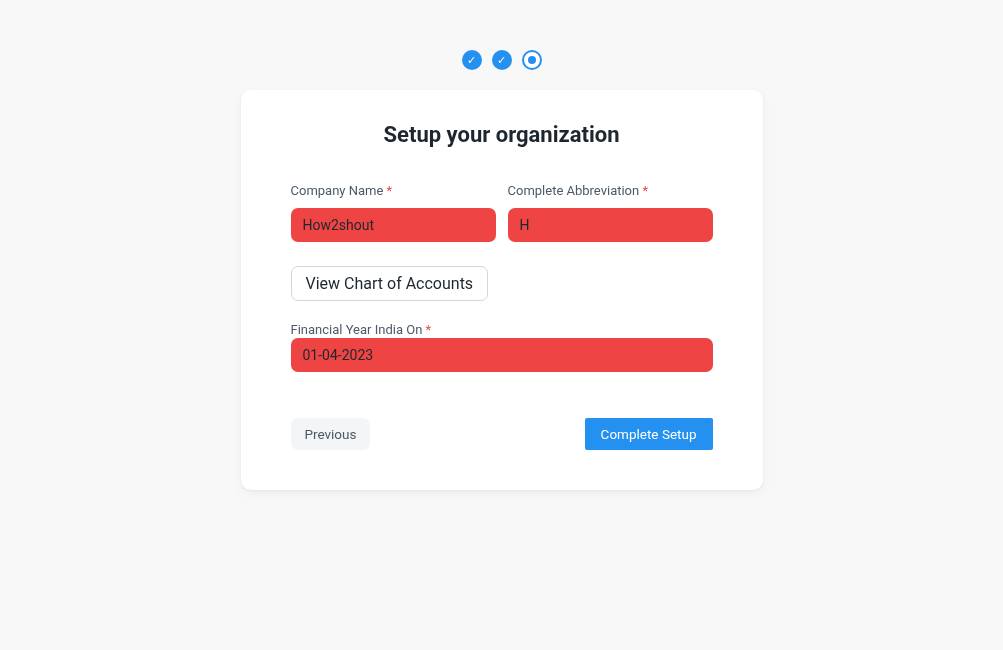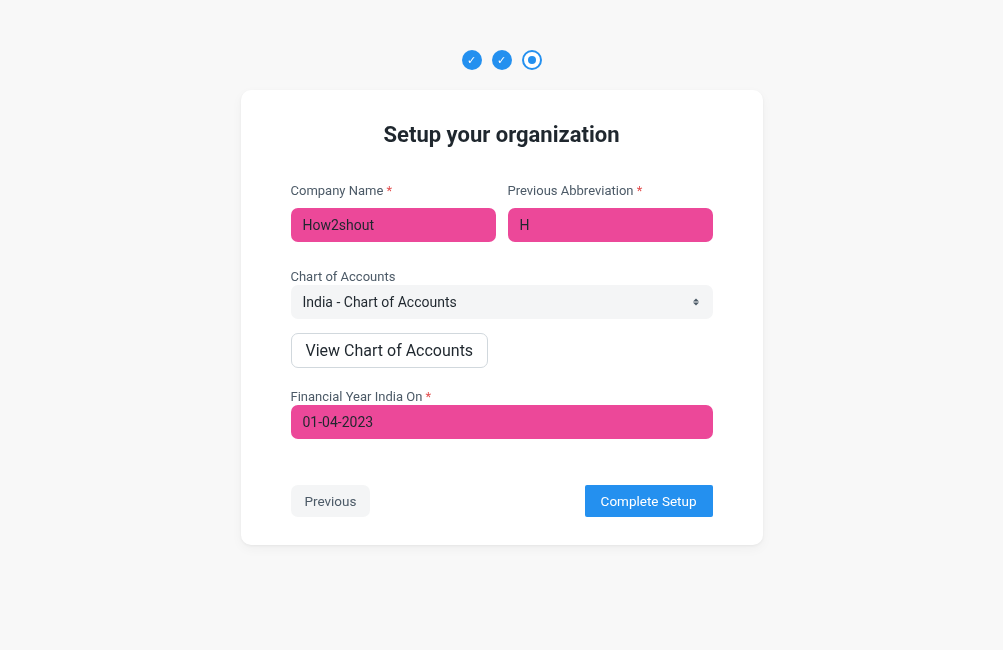--- a/index.html
+++ b/index.html
@@ -61,21 +61,21 @@
       color: white;
       font-size: 11px;
       line-height: 1;
     }
     
     .card {
       background-color: #ffffff;
       border-radius: 10px;
       box-shadow: 0 1px 3px rgba(0,0,0,0.05), 0 4px 12px rgba(0,0,0,0.04);
       width: 522px;
-      padding: 32px 50px 28px;
+      padding: 32px 50px 40px;
     }
     
     .title {
       font-size: 22px;
       font-weight: 700;
       text-align: center;
       color: #1f272e;
       margin-bottom: 36px;
     }
     
@@ -99,21 +99,21 @@
       font-size: 13px;
       color: #4c5a67;
       margin-bottom: 10px;
     }
     
     .required {
       color: #e24c4c;
     }
     
     .input-field {
-      background-color: #ec4899;
+      background-color: #ef4444;
       border: none;
       border-radius: 7px;
       padding: 9px 12px;
       font-size: 14px;
       color: #1f272e;
       font-family: inherit;
       width: 100%;
       outline: none;
     }
     
@@ -227,37 +227,27 @@
     <div class="row">
       <div class="col">
         <label class="label">
           <span>Company Name</span>
           <span class="required">*</span>
         </label>
         <input type="text" class="input-field" value="How2shout" style="">
       </div>
       <div class="col">
         <label class="label">
-          <span>Previous Abbreviation</span>
+          <span>Complete Abbreviation</span>
           <span class="required">*</span>
         </label>
         <input type="text" class="input-field" value="H" style="">
       </div>
     </div>
     
-    <div class="full-width">
-      <label class="label">Chart of Accounts</label>
-      <div class="select-wrapper">
-        <div class="select-field">India - Chart of Accounts</div>
-        <div class="select-chevron">
-          <div class="chev-up"></div>
-          <div class="chev-down"></div>
-        </div>
-      </div>
-    </div>
     
     <button class="btn-outline">View Chart of Accounts</button>
     
     <div class="full-field">
       <label class="label">
         <span>Financial Year India On</span>
         <span class="required">*</span>
       </label>
       <input type="text" class="input-field" value="01-04-2023" style="">
     </div>

